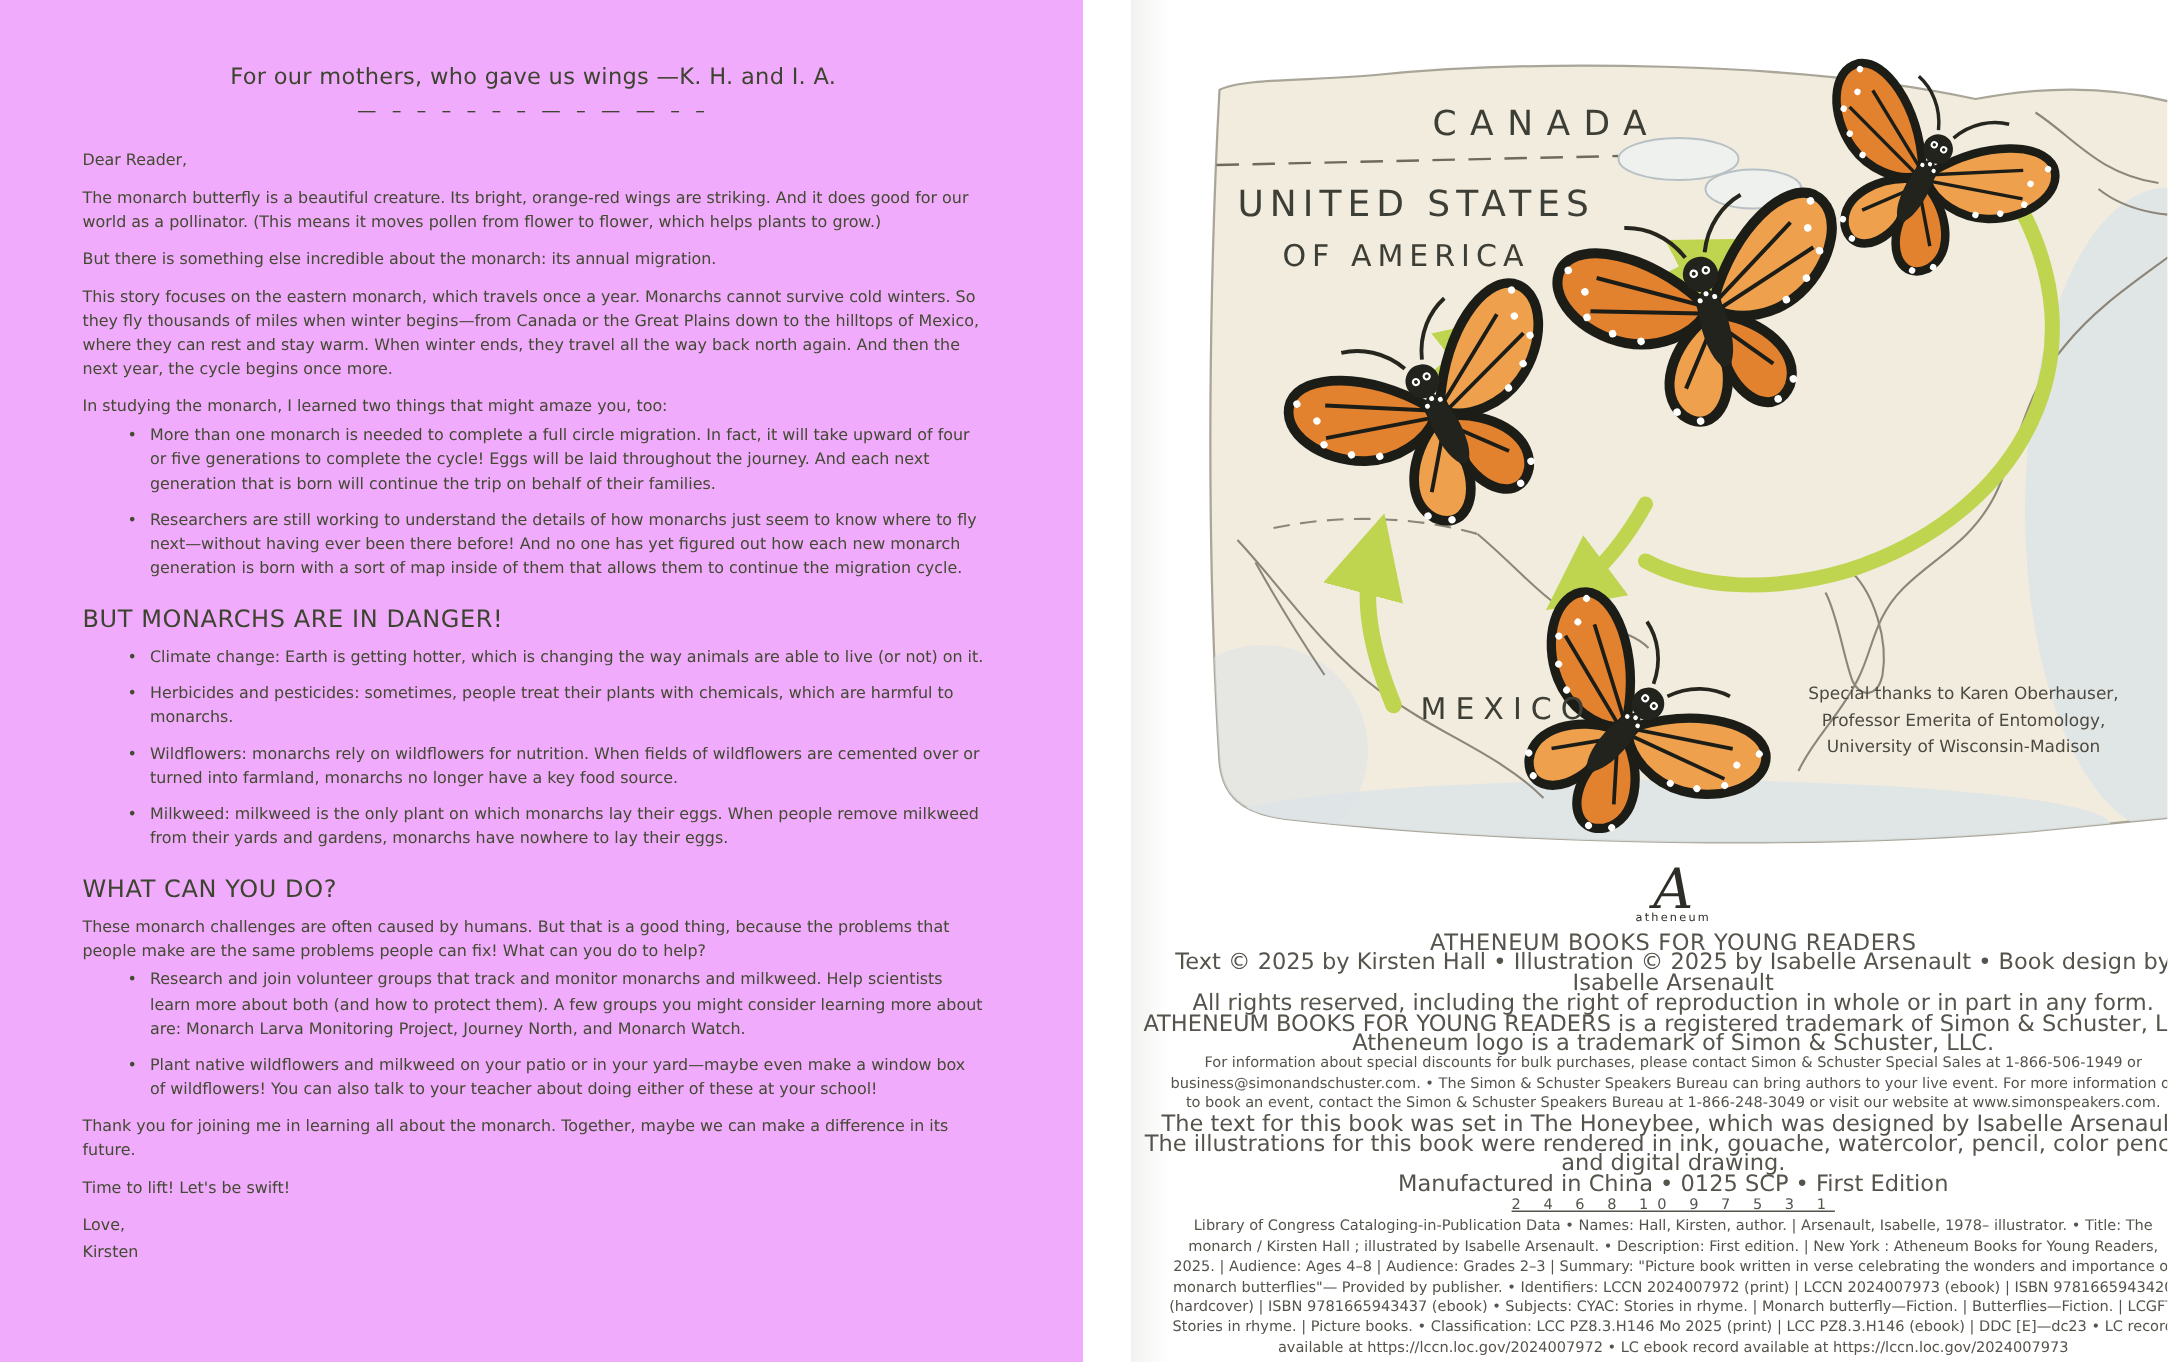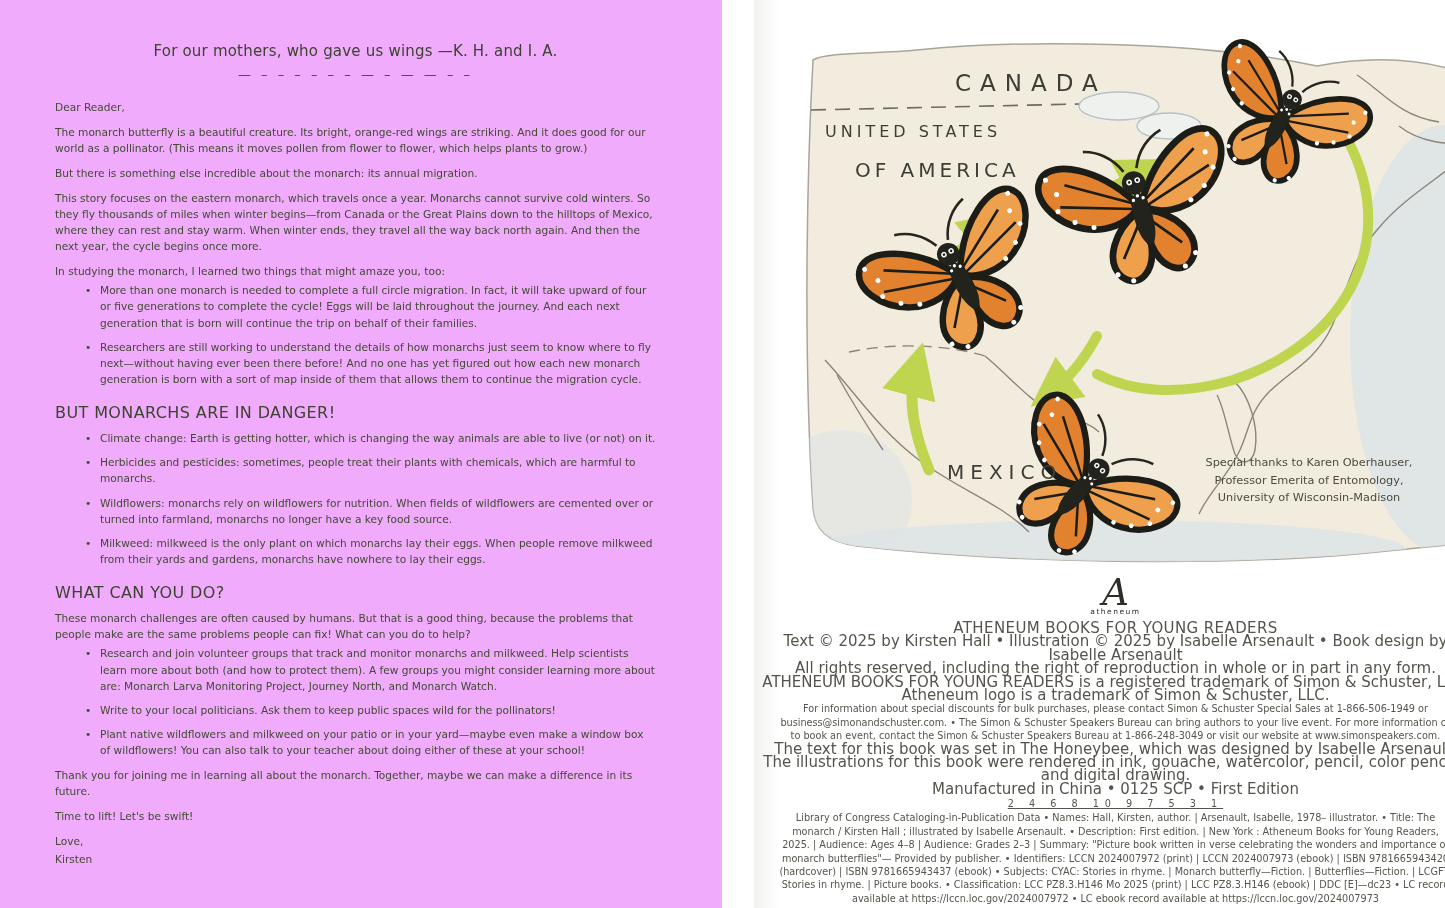--- a/index.html
+++ b/index.html
@@ -44,21 +44,21 @@
     pointer-events:none;
   }
 
   
   .map-wrap { position:absolute; left:43px; top:30px; width:680px; height:540px; }
   .map-svg { position:absolute; left:0; top:0; width:680px; height:540px; }
   .map-label {
     position:absolute; color:#3d3e35; font-weight:400; white-space:nowrap;
   }
   .lbl-canada { left:158px; top:40px;  font-size:23px; letter-spacing:9px; }
-  .lbl-us1    { left:28px;  top:92px;  font-size:16px; letter-spacing:4px; }
+  .lbl-us1    { left:28px;  top:92px;  font-size:24px; letter-spacing:4px; }
   .lbl-us2    { left:58px;  top:128px; font-size:20px; letter-spacing:4px; }
   .lbl-mexico { left:150px; top:430px; font-size:20px; letter-spacing:6px; }
   .thanks {
     position:absolute; left:372px; top:424px; width:280px; text-align:center;
     font-size:11.3px; line-height:1.55; color:#4c4a41;
   }
 
   
   .colophon {
     position:absolute; left:0; top:574px; width:723px; text-align:center;
@@ -105,21 +105,20 @@
         <li>Climate change: Earth is getting hotter, which is changing the way animals are able to live (or not) on it.</li>
         <li>Herbicides and pesticides: sometimes, people treat their plants with chemicals, which are harmful to monarchs.</li>
         <li>Wildflowers: monarchs rely on wildflowers for nutrition. When fields of wildflowers are cemented over or turned into farmland, monarchs no longer have a key food source.</li>
         <li>Milkweed: milkweed is the only plant on which monarchs lay their eggs. When people remove milkweed from their yards and gardens, monarchs have nowhere to lay their eggs.</li>
       </ul>
 
       <h2>WHAT CAN YOU DO?</h2>
       <p style="margin-bottom:3px">These monarch challenges are often caused by humans. But that is a good thing, because the problems that people make are the same problems people can fix! What can you do to help?</p>
       <ul class="blist">
         <li>Research and join volunteer groups that track and monitor monarchs and milkweed. Help scientists learn more about both (and how to protect them). A few groups you might consider learning more about are: Monarch Larva Monitoring Project, Journey North, and Monarch Watch.</li>
-        <li>Write to your local politicians. Ask them to keep public spaces wild for the pollinators!</li>
         <li>Plant native wildflowers and milkweed on your patio or in your yard—maybe even make a window box of wildflowers! You can also talk to your teacher about doing either of these at your school!</li>
       </ul>
 
       <p>Thank you for joining me in learning all about the monarch. Together, maybe we can make a difference in its future.</p>
       <p>Time to lift! Let's be swift!</p>
       <div class="signature-block">
         <p>Love,</p>
         <p>Kirsten</p>
       </div>
     </div>

